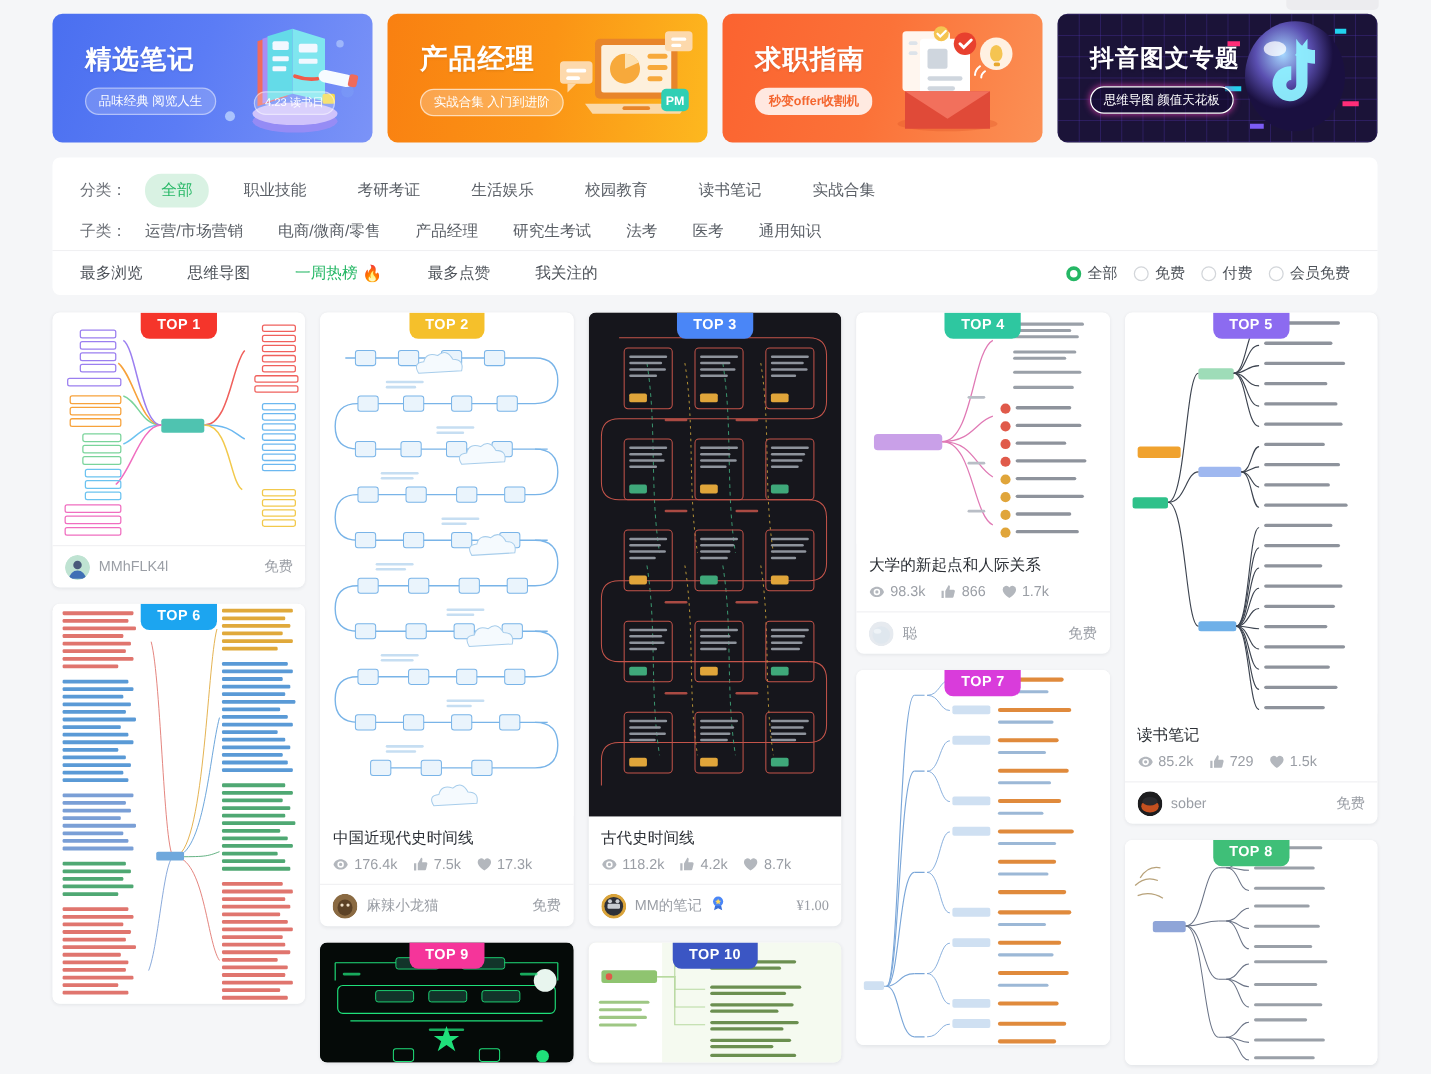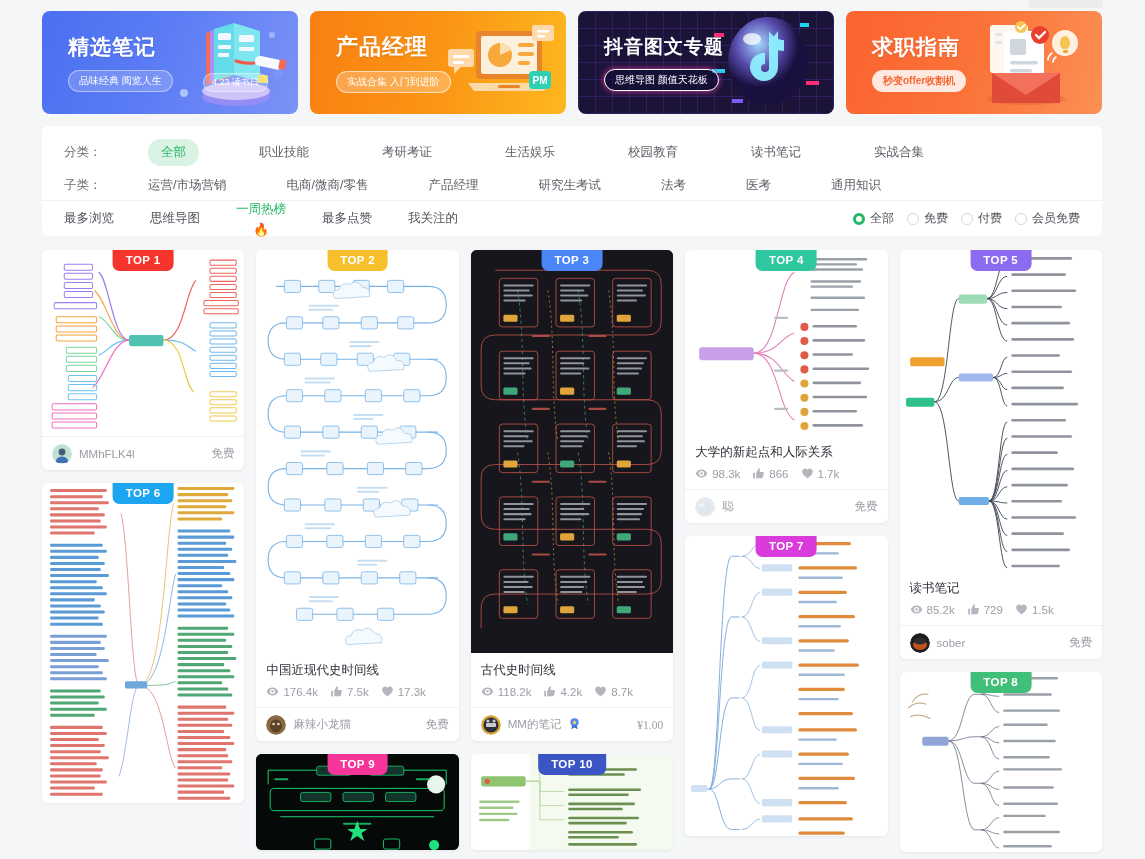--- a/index.html
+++ b/index.html
@@ -67,42 +67,42 @@
   .b4 .banner-sub { background: rgba(255,255,255,.85); color:#f4662f; border-color: transparent; font-weight:bold;}
   .b4-art { position:absolute; right: 20px; top: 8px; width: 112px; height: 88px; z-index:2;}
 
   
   .filters {
     position: absolute; left: 42px; top: 126px;
     width: 1060px; height: 74px;
     background: #fff; border-radius: 6px 6px 0 0;
     padding: 11px 22px 0 22px;
   }
-  .filter-row { display: flex; align-items: center; height: 30px; margin-bottom: 3px; gap: 32px; }
+  .filter-row { display: flex; align-items: center; height: 30px; margin-bottom: 3px; }
   .filter-label { font-size: 12.5px; color: #6b6f76; width: 52px; flex: none; }
   .chip {
     font-size: 12.5px; color: #5a5f66; padding: 5px 13px; border-radius: 13px;
     margin-right: 15px; white-space: nowrap; cursor: pointer;
   }
   .chip.active { background: #d9f2e3; color: #25b765; }
   .sub-chip { font-size: 12.5px; color: #5a5f66; margin-right: 28px; white-space:nowrap; cursor:pointer;}
 
   
   .sortbar {
     position: absolute; left: 42px; top: 200px;
     width: 1060px; height: 36px;
     background: #fff; border-top: 1px solid #f0f0f2;
     border-radius: 0 0 6px 6px;
     display: flex; align-items: center; padding: 0 22px;
   }
   .sort-item {
     font-size: 12.5px; color: #4d5259; margin-right: 36px; white-space: nowrap;
     display: flex; align-items: center; gap: 4px; cursor: pointer;
   }
-  .sort-item.active { color: #25b765; flex-direction: column; }
+  .sort-item.active { color: #25b765; }
   .fire { font-size: 13px; }
   .radios { margin-left: auto; display: flex; align-items: center; gap: 13px; }
   .radio { display: flex; align-items: center; gap: 5px; font-size: 12px; color: #4d5259; cursor: pointer;}
   .rdot {
     width: 12px; height: 12px; border-radius: 50%; border: 1px solid #d3d6da;
     background: #fff; flex: none; position: relative;
   }
   .radio.on .rdot { border: 3.5px solid #25b765; }
 
   
@@ -197,45 +197,20 @@
         <rect x="13" y="34" width="16" height="3" rx="1.5" fill="#fff"></rect>
         <rect x="13" y="40" width="11" height="3" rx="1.5" fill="#fff"></rect>
         <rect x="92" y="4" width="22" height="16" rx="3" fill="#fdd9ac"></rect>
         <rect x="97" y="9" width="12" height="2.5" rx="1.2" fill="#fff"></rect>
         <rect x="97" y="14" width="8" height="2.5" rx="1.2" fill="#fff"></rect>
         <rect x="89" y="50" width="22" height="18" rx="4" fill="#2fcfb4"></rect>
         <text x="100" y="63" font-size="10" font-weight="bold" fill="#fff" text-anchor="middle" font-family="Liberation Sans, sans-serif">PM</text>
       </svg>
     </div>
 
-    <div class="banner b3">
-      <div class="b3-grid"></div>
-      <div class="banner-text">
-        <div class="banner-title">抖音图文专题</div>
-        <div class="banner-sub">思维导图 颜值天花板</div>
-      </div>
-      <svg class="b3-art" viewBox="0 0 108 100">
-        <defs>
-          <radialGradient id="bub" cx="38%" cy="30%">
-            <stop offset="0%" stop-color="#a6d8ff"></stop>
-            <stop offset="55%" stop-color="#5a4fb0"></stop>
-            <stop offset="100%" stop-color="#1a1040"></stop>
-          </radialGradient>
-        </defs>
-        <ellipse cx="56" cy="48" rx="40" ry="44" fill="url(#bub)"></ellipse>
-        <ellipse cx="40" cy="26" rx="9" ry="6" fill="#fff" opacity=".75"></ellipse>
-        <path d="M66 18 v36 a14 14 0 1 1 -13 -14 v11 a4 4 0 1 0 4 4 V18 c4 7 10 9 15 9 v11 c-7 0 -12 -3 -16 -7" fill="#8ef0ff" opacity=".95"></path>
-        <rect x="2" y="20" width="10" height="4" fill="#ff2d78"></rect>
-        <rect x="0" y="56" width="13" height="4" fill="#22d3ee"></rect>
-        <rect x="94" y="68" width="13" height="4" fill="#ff2d78"></rect>
-        <rect x="88" y="10" width="9" height="4" fill="#22d3ee"></rect>
-        <rect x="20" y="86" width="11" height="4" fill="#7c5cf5"></rect>
-      </svg>
-    </div>
-
     <div class="banner b4">
       <div class="banner-text">
         <div class="banner-title">求职指南</div>
         <div class="banner-sub">秒变offer收割机</div>
       </div>
       <svg class="b4-art" viewBox="0 0 112 88">
         <ellipse cx="56" cy="80" rx="40" ry="6" fill="#e05527" opacity=".35"></ellipse>
         <rect x="20" y="6" width="38" height="48" rx="3" fill="#fff6ef"></rect>
         <rect x="34" y="12" width="40" height="50" rx="3" fill="#ffffff"></rect>
         <rect x="40" y="20" width="16" height="16" rx="2" fill="#cfd6de"></rect>
@@ -246,20 +221,45 @@
         <path d="M22 54 h68 v30 h-68 z" fill="#e04a38"></path>
         <path d="M22 54 l34 22 l34 -22 z" fill="#f2705c"></path>
         <circle cx="70" cy="16" r="9" fill="#e8402e"></circle>
         <path d="M66 16 l3 3 l6 -6" stroke="#fff" stroke-width="2.4" fill="none" stroke-linecap="round"></path>
         <circle cx="51" cy="8" r="6" fill="#f5c451"></circle>
         <path d="M48 8 l2.2 2.2 l4.4 -4.4" stroke="#fff" stroke-width="1.8" fill="none" stroke-linecap="round"></path>
         <circle cx="95" cy="24" r="13" fill="#fff1e2"></circle>
         <path d="M90 24 a5 7 0 0 1 10 0 q0 4 -3 6 h-4 q-3 -2 -3 -6z" fill="#f5c451"></path>
         <rect x="93" y="31" width="5" height="3" rx="1.2" fill="#e8a72e"></rect>
         <path d="M82 34 q-4 3 -4 7 M86 38 q-3 2 -3 5" stroke="#fff" stroke-width="1.6" fill="none" stroke-linecap="round"></path>
+      </svg>
+    </div>
+
+    <div class="banner b3">
+      <div class="b3-grid"></div>
+      <div class="banner-text">
+        <div class="banner-title">抖音图文专题</div>
+        <div class="banner-sub">思维导图 颜值天花板</div>
+      </div>
+      <svg class="b3-art" viewBox="0 0 108 100">
+        <defs>
+          <radialGradient id="bub" cx="38%" cy="30%">
+            <stop offset="0%" stop-color="#a6d8ff"></stop>
+            <stop offset="55%" stop-color="#5a4fb0"></stop>
+            <stop offset="100%" stop-color="#1a1040"></stop>
+          </radialGradient>
+        </defs>
+        <ellipse cx="56" cy="48" rx="40" ry="44" fill="url(#bub)"></ellipse>
+        <ellipse cx="40" cy="26" rx="9" ry="6" fill="#fff" opacity=".75"></ellipse>
+        <path d="M66 18 v36 a14 14 0 1 1 -13 -14 v11 a4 4 0 1 0 4 4 V18 c4 7 10 9 15 9 v11 c-7 0 -12 -3 -16 -7" fill="#8ef0ff" opacity=".95"></path>
+        <rect x="2" y="20" width="10" height="4" fill="#ff2d78"></rect>
+        <rect x="0" y="56" width="13" height="4" fill="#22d3ee"></rect>
+        <rect x="94" y="68" width="13" height="4" fill="#ff2d78"></rect>
+        <rect x="88" y="10" width="9" height="4" fill="#22d3ee"></rect>
+        <rect x="20" y="86" width="11" height="4" fill="#7c5cf5"></rect>
       </svg>
     </div>
   </div>
 
   <div class="filters">
     <div class="filter-row">
       <span class="filter-label">分类：</span>
       <span class="chip active">全部</span>
       <span class="chip">职业技能</span>
       <span class="chip">考研考证</span>

